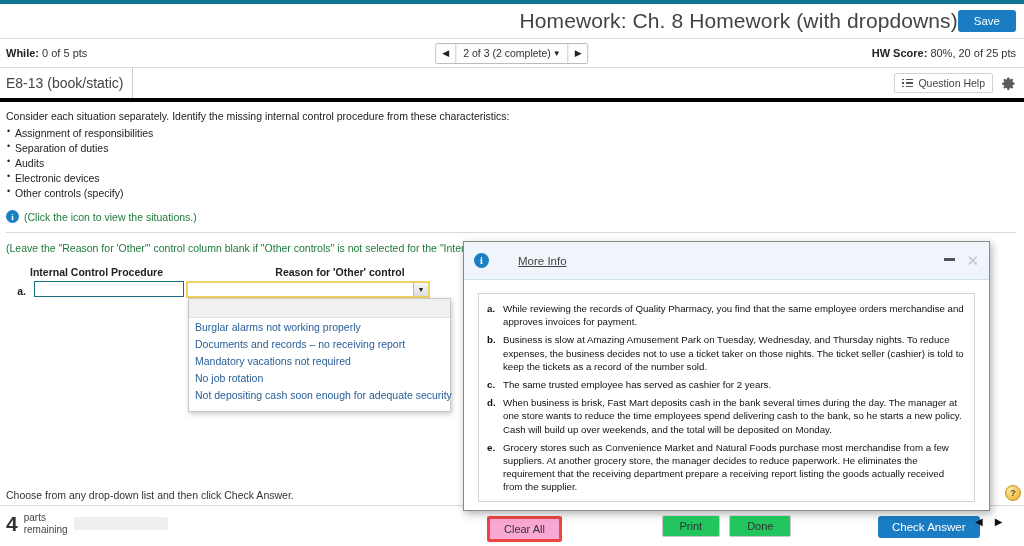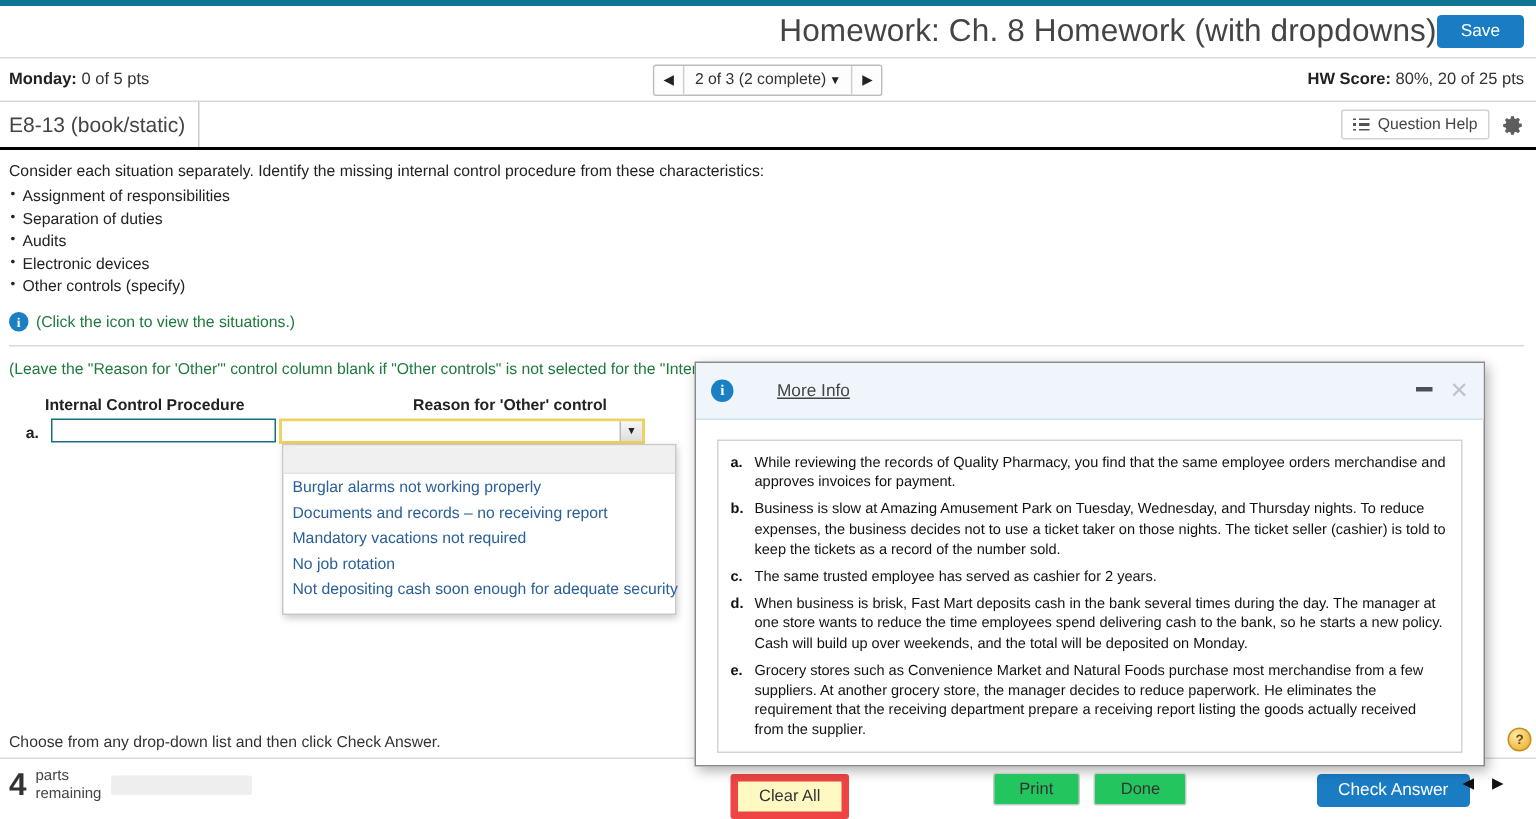--- a/index.html
+++ b/index.html
@@ -48,21 +48,21 @@
   .pager-mid{
     display:flex;align-items:center;gap:2px;padding:0 7px;font-size:10.5px;color:#333;cursor:pointer;
   }
   .pager-caret{font-size:8px;color:#222;}
   .score-right{margin-left:auto;font-size:11px;}
   .score-right b{font-weight:bold;color:#222;}
 
   
   .ex-row{
     height:30px;display:flex;align-items:center;position:relative;
-    border-bottom:2px solid #000000;
+    border-bottom:4px solid #000000;
     text-align:center;
   }
   .ex-tab{
     font-size:14px;color:#444;padding:0 8px 0 6px;height:100%;
     display:flex;align-items:center;border-right:1px solid #cccccc;
   }
   .ex-right{margin-left:auto;display:flex;align-items:center;gap:8px;padding-right:8px;}
   .qhelp{
     display:flex;align-items:center;gap:5px;border:1px solid #d2d2d2;border-radius:2px;
     background:#fff;padding:3px 7px;font-size:10.5px;color:#444;cursor:pointer;
@@ -128,21 +128,21 @@
   .bottom-note{
     position:absolute;left:6px;top:489px;font-size:10.5px;color:#333;
   }
   .bottom-rule{position:absolute;left:0;top:505px;width:1024px;height:1px;background:#d9d9d9;}
   .parts-wrap{position:absolute;left:6px;top:512px;display:flex;align-items:center;gap:6px;}
   .parts-num{font-size:21px;font-weight:bold;color:#333;line-height:1;}
   .parts-lbl{font-size:10px;color:#444;line-height:1.15;}
   .progress{width:94px;height:13px;background:#eeeeee;border-radius:2px;overflow:hidden;}
   .progress-fill{height:100%;background:#3b8fd4;}
   .clear-all{
-    position:absolute;left:487px;top:516px;background:#fef9c3;border:5px solid #ef4444;
+    position:absolute;left:487px;top:516px;background:#f9a8d4;border:3px solid #ef4444;
     border-radius:2px;font-size:11px;color:#333;padding:4px 14px;cursor:pointer;font-family:inherit;
   }
   .check-answer{
     position:absolute;left:878px;top:516px;background:#1a7dc4;color:#fff;border:none;
     border-radius:3px;font-size:11.5px;padding:5px 14px;cursor:pointer;font-family:inherit;
   }
   .bot-nav{position:absolute;left:975px;top:516px;display:flex;align-items:center;gap:12px;}
   .bot-nav span{font-size:10px;color:#111;cursor:pointer;}
   .qmark{
     position:absolute;left:1005px;top:485px;width:14px;height:14px;border-radius:50%;
@@ -189,21 +189,21 @@
 <div class="topbar"></div>
 
 <div class="hw-title-row">
   <div class="hw-title">Homework: Ch. 8 Homework (with dropdowns)</div>
   <button class="save-btn">Save</button>
 </div>
 <div class="hr"></div>
 
 <div class="score-row">
   <div class="score-left">
-    <b>Monday:</b>
+    <b>While:</b>
     <span>0 of 5 pts</span>
   </div>
 
   <div class="pager">
     <div class="pager-arrow left">◀</div>
     <div class="pager-mid">
       <span>2 of 3 (2 complete)</span>
       <span class="pager-caret">▼</span>
     </div>
     <div class="pager-arrow right">▶</div>

